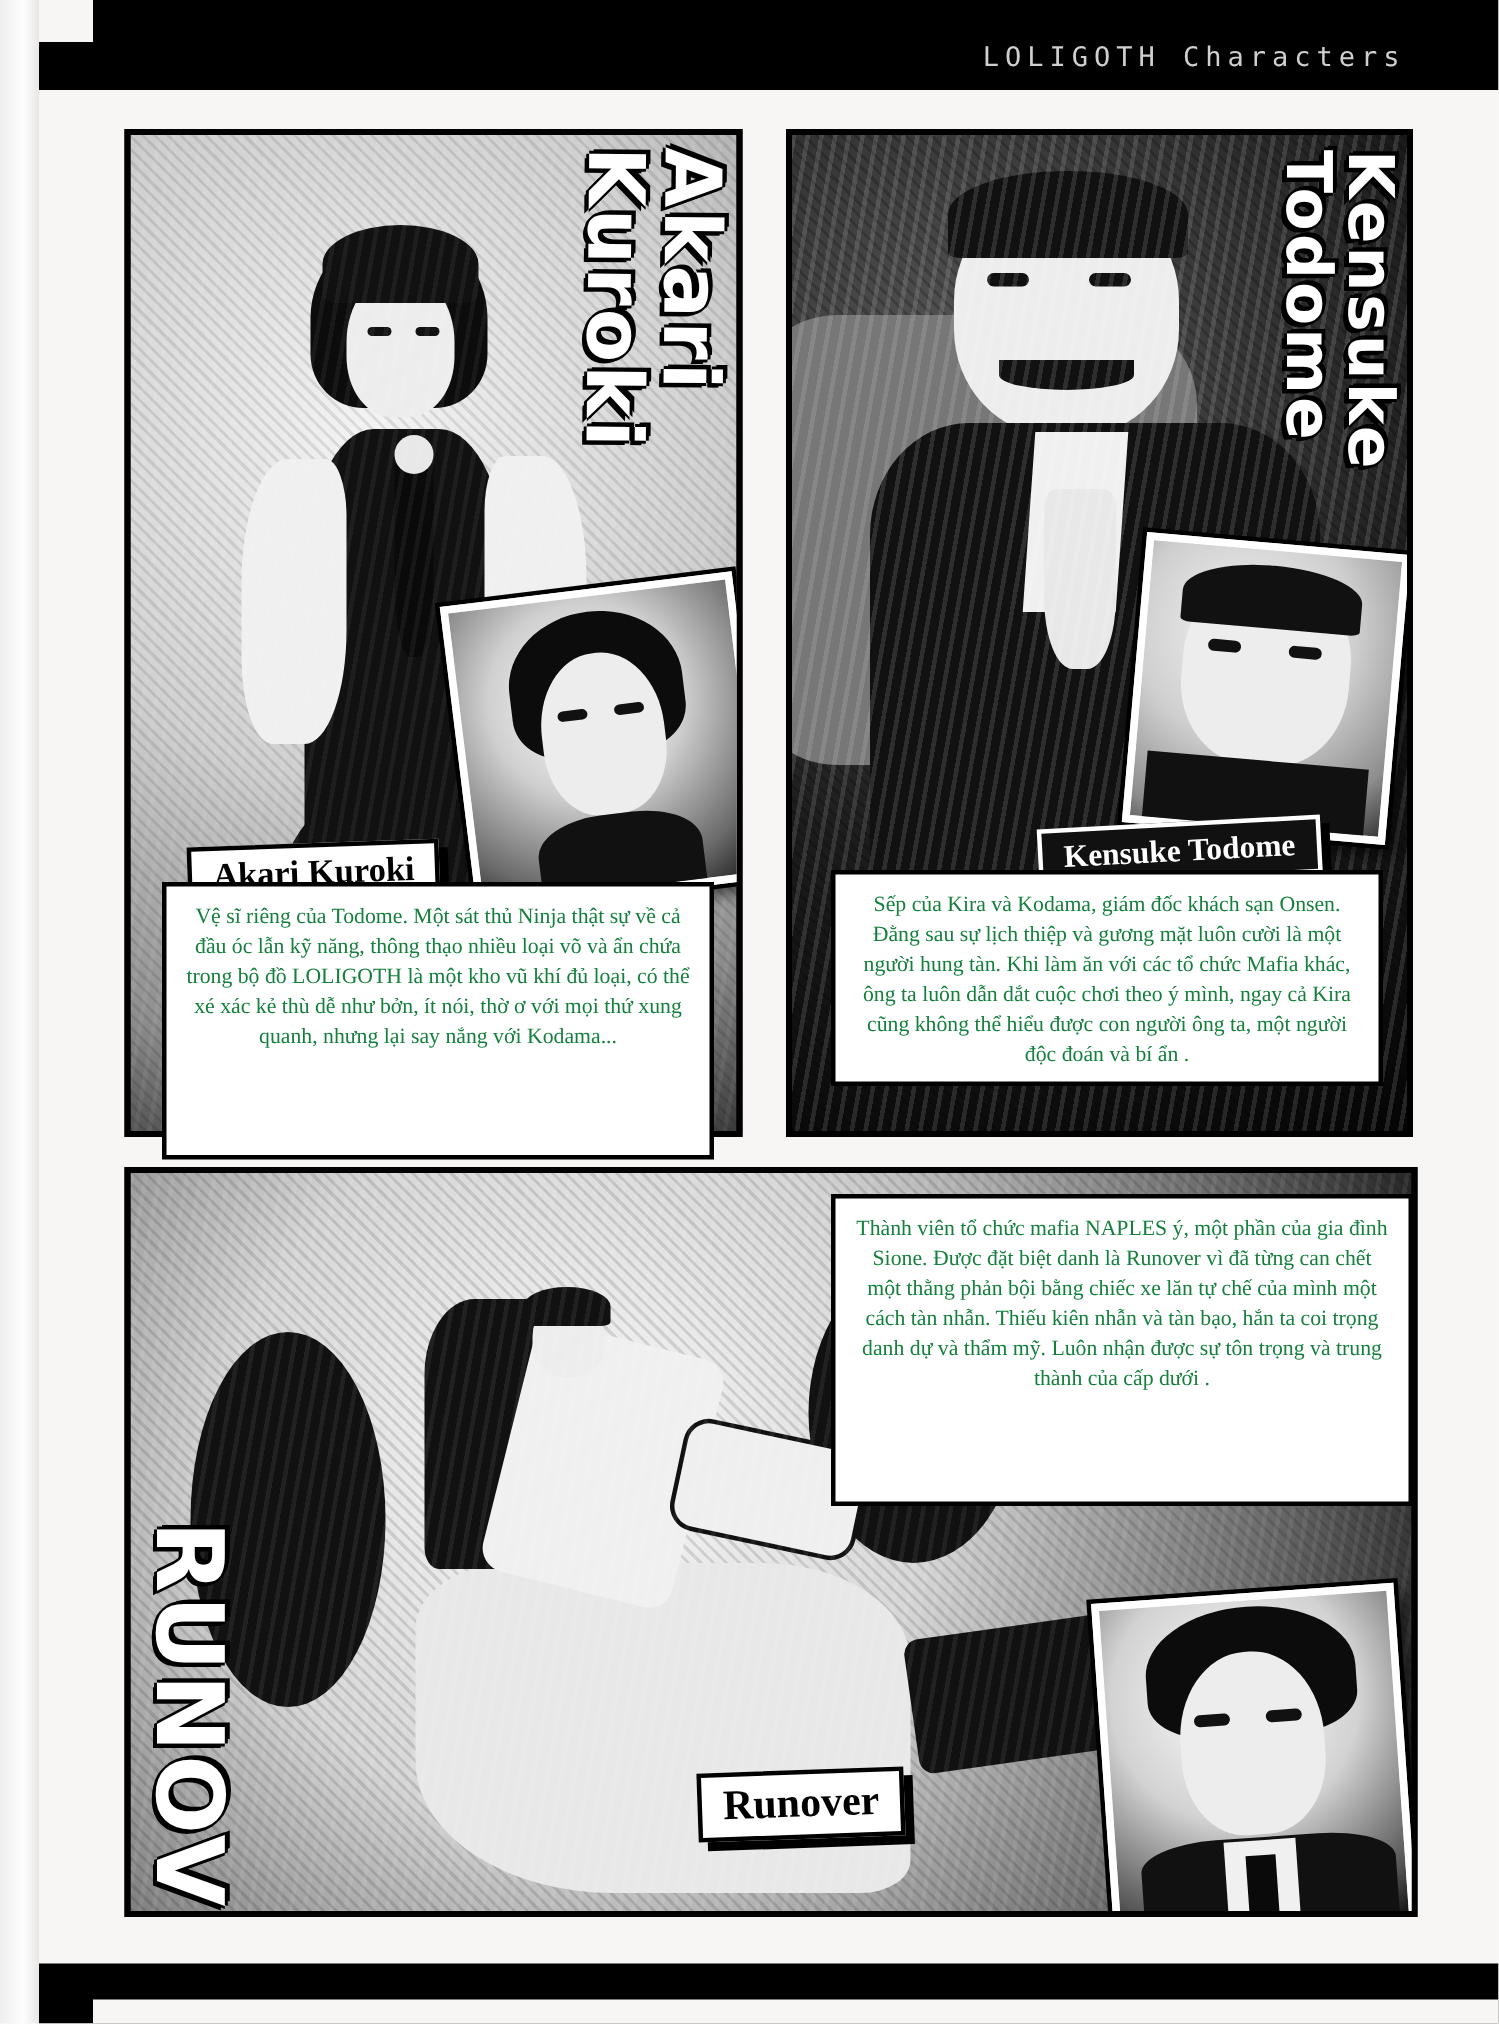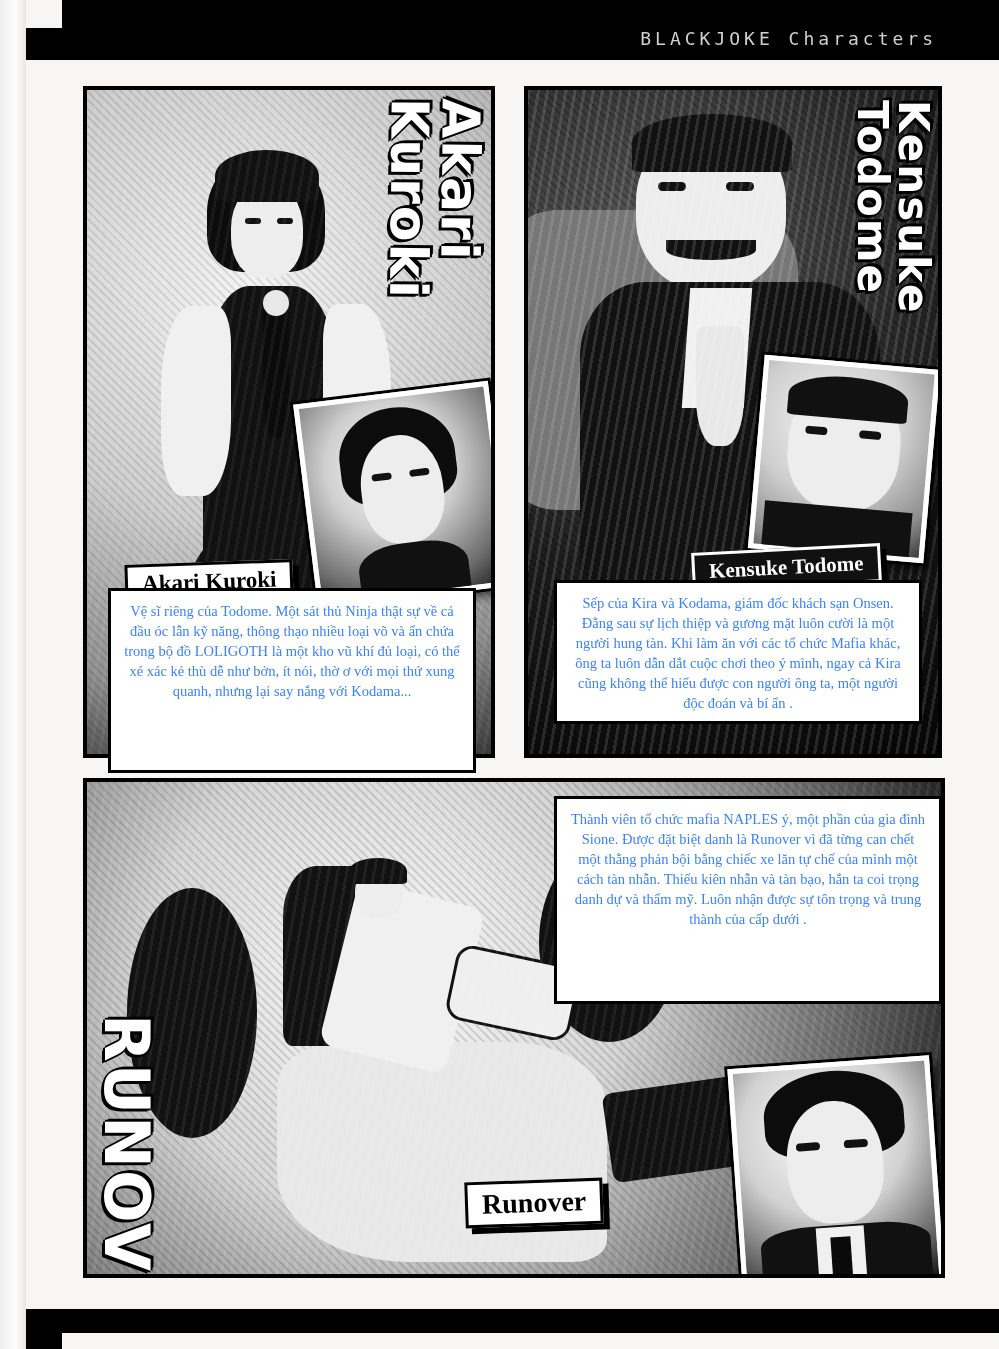--- a/index.html
+++ b/index.html
@@ -148,21 +148,21 @@
   .descbox {
     position: absolute;
     background: #ffffff;
     border: 3px solid #000;
     box-sizing: border-box;
     padding: 10px 12px;
     font-family: "Liberation Serif", serif;
     font-size: 14.5px;
     line-height: 1.38;
     text-align: center;
-    color: #3b82f6;
+    color: #15803d;
   }
 
   
   .inset {
     position: absolute;
     background: #ddd;
     border: 5px solid #fff;
     box-shadow: 0 0 0 3px #000, 7px 7px 10px rgba(0,0,0,.6);
     overflow: hidden;
   }
@@ -192,21 +192,21 @@
   }
 </style>
 </head>
 <body>
 
 <div class="page">
 
   <div class="paper-edge-left"></div>
   <div class="band-top"></div>
   <div class="band-top-notch"></div>
-  <div class="header-title">BLACKJOKE Characters</div>
+  <div class="header-title">LOLIGOTH Characters</div>
 
   <div class="content">
 
     <div class="panel" style="left:57px; top:26px; width:412px; height:672px;">
       <div class="panel-art">
         <div class="art-bg-light"></div>
         <div class="hatch" style="opacity:.18;"></div>
 
         <div class="hair" style="left:120px; top:62px; width:118px; height:120px;"></div>
         <div class="face" style="left:144px; top:92px; width:72px; height:96px;"></div>

